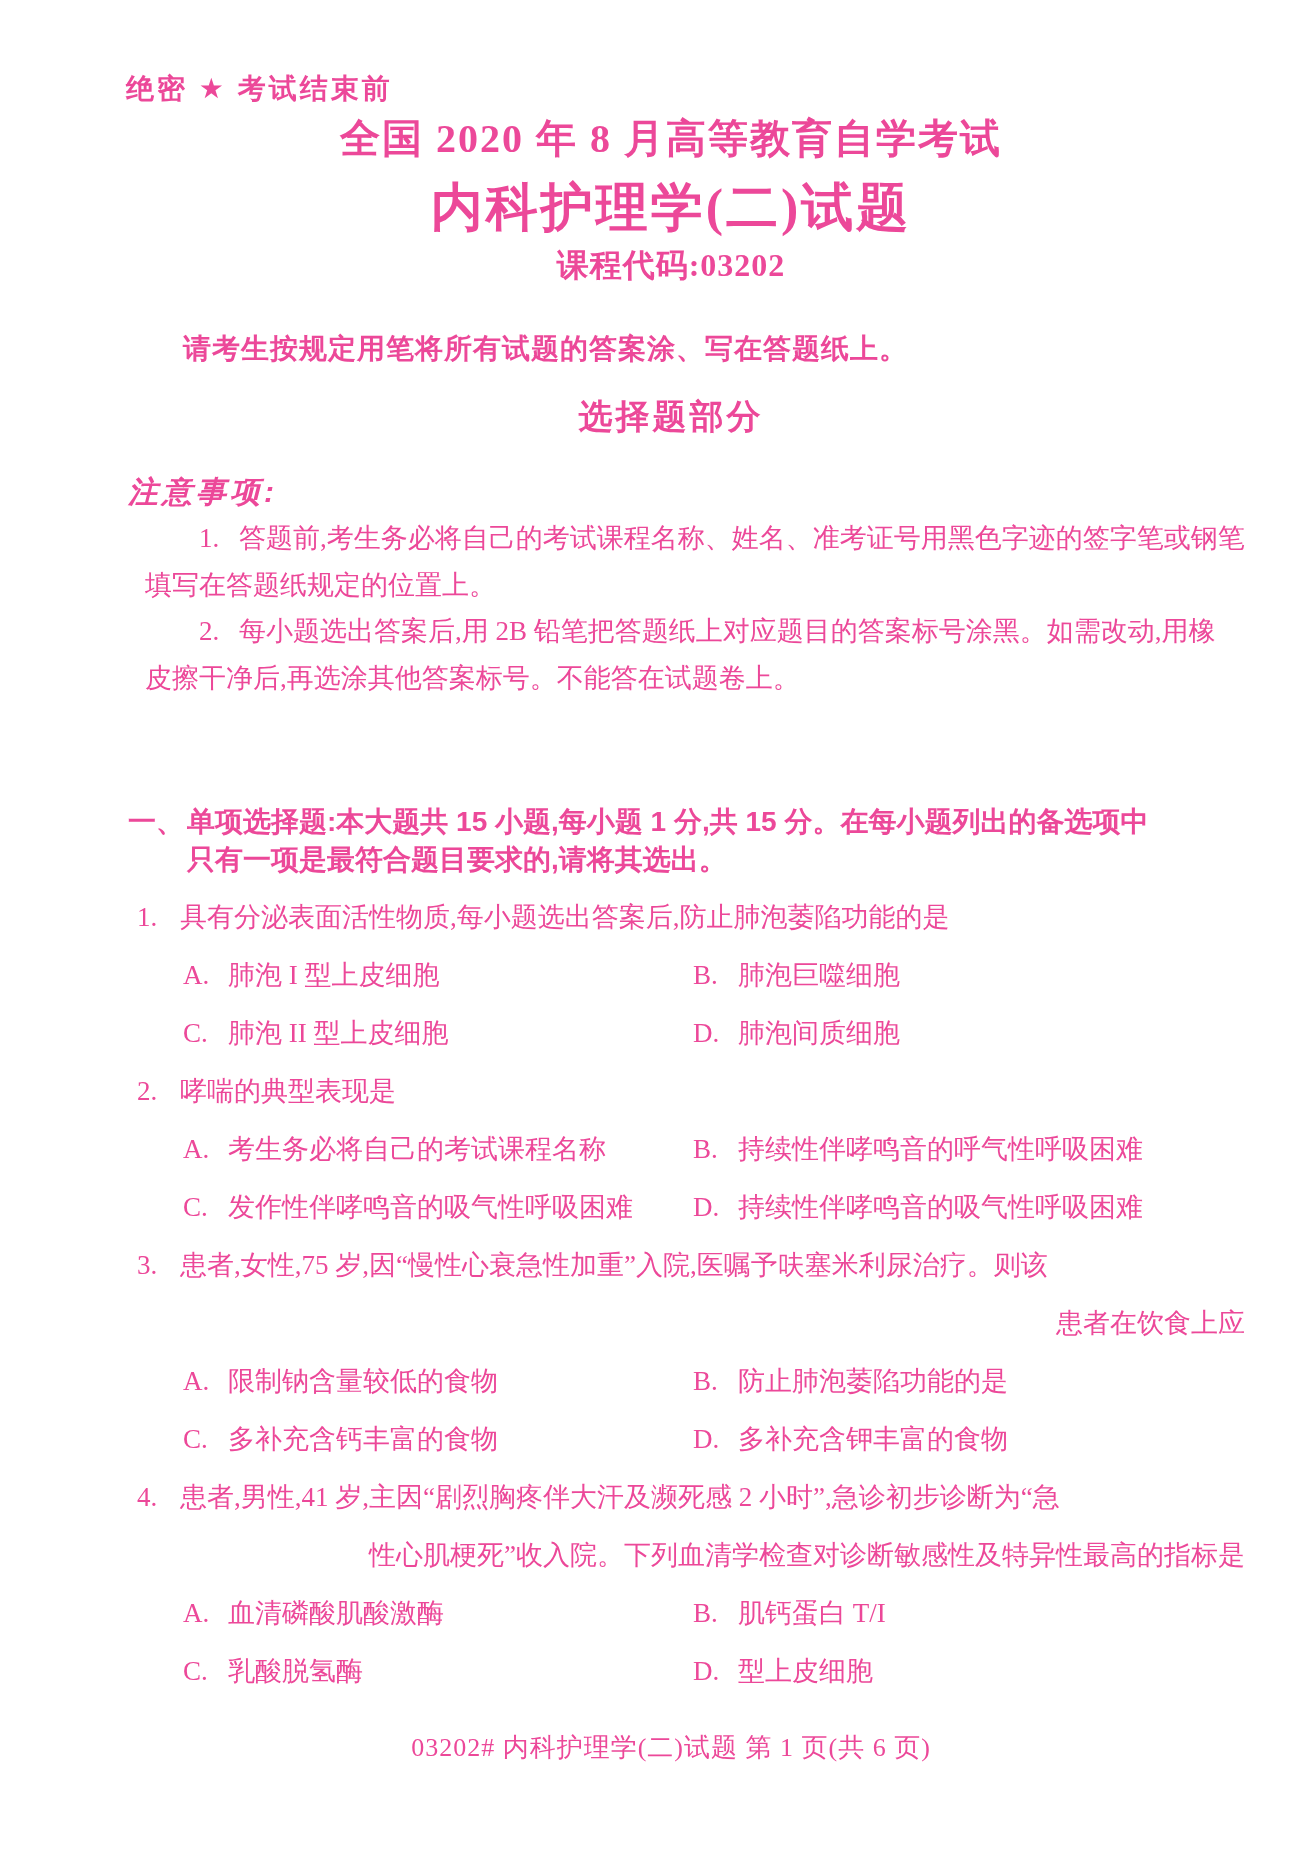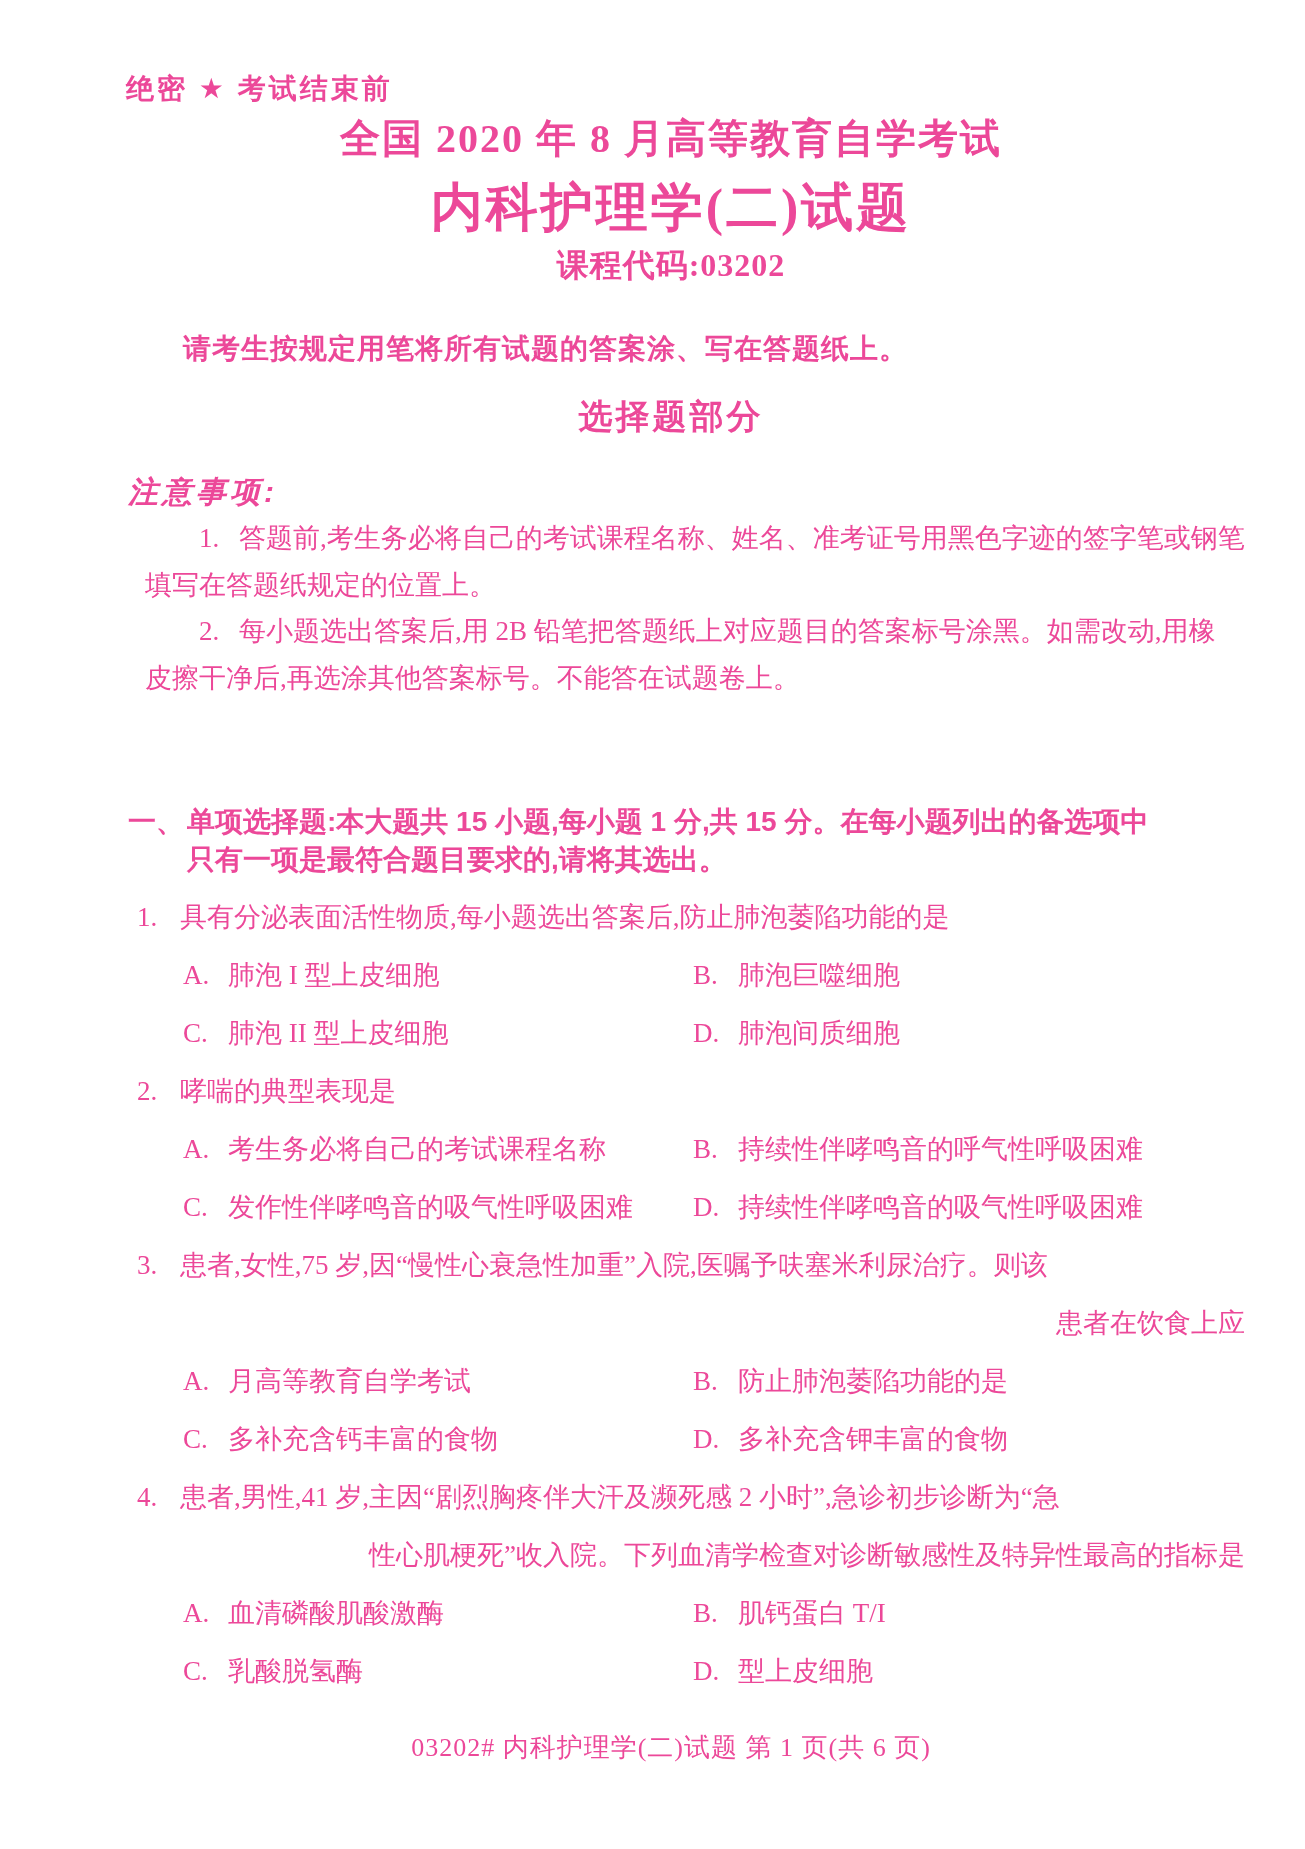--- a/index.html
+++ b/index.html
@@ -144,21 +144,21 @@
       </div>
     </div>
 
     <div class="question">
       <div class="q-line first">
         <span class="q-num">3.</span><span>患者,女性,75 岁,因“慢性心衰急性加重”入院,医嘱予呋塞米利尿治疗。则该</span>
       </div>
       <div class="q-line cont">患者在饮食上应</div>
       <div class="opt-row">
         <div class="opt a">
-          <span class="opt-label">A.</span><span>月高等教育自学考试</span>
+          <span class="opt-label">A.</span><span>限制钠含量较低的食物</span>
         </div>
         <div class="opt">
           <span class="opt-label">B.</span><span>防止肺泡萎陷功能的是</span>
         </div>
       </div>
       <div class="opt-row">
         <div class="opt a">
           <span class="opt-label">C.</span><span>多补充含钙丰富的食物</span>
         </div>
         <div class="opt">

